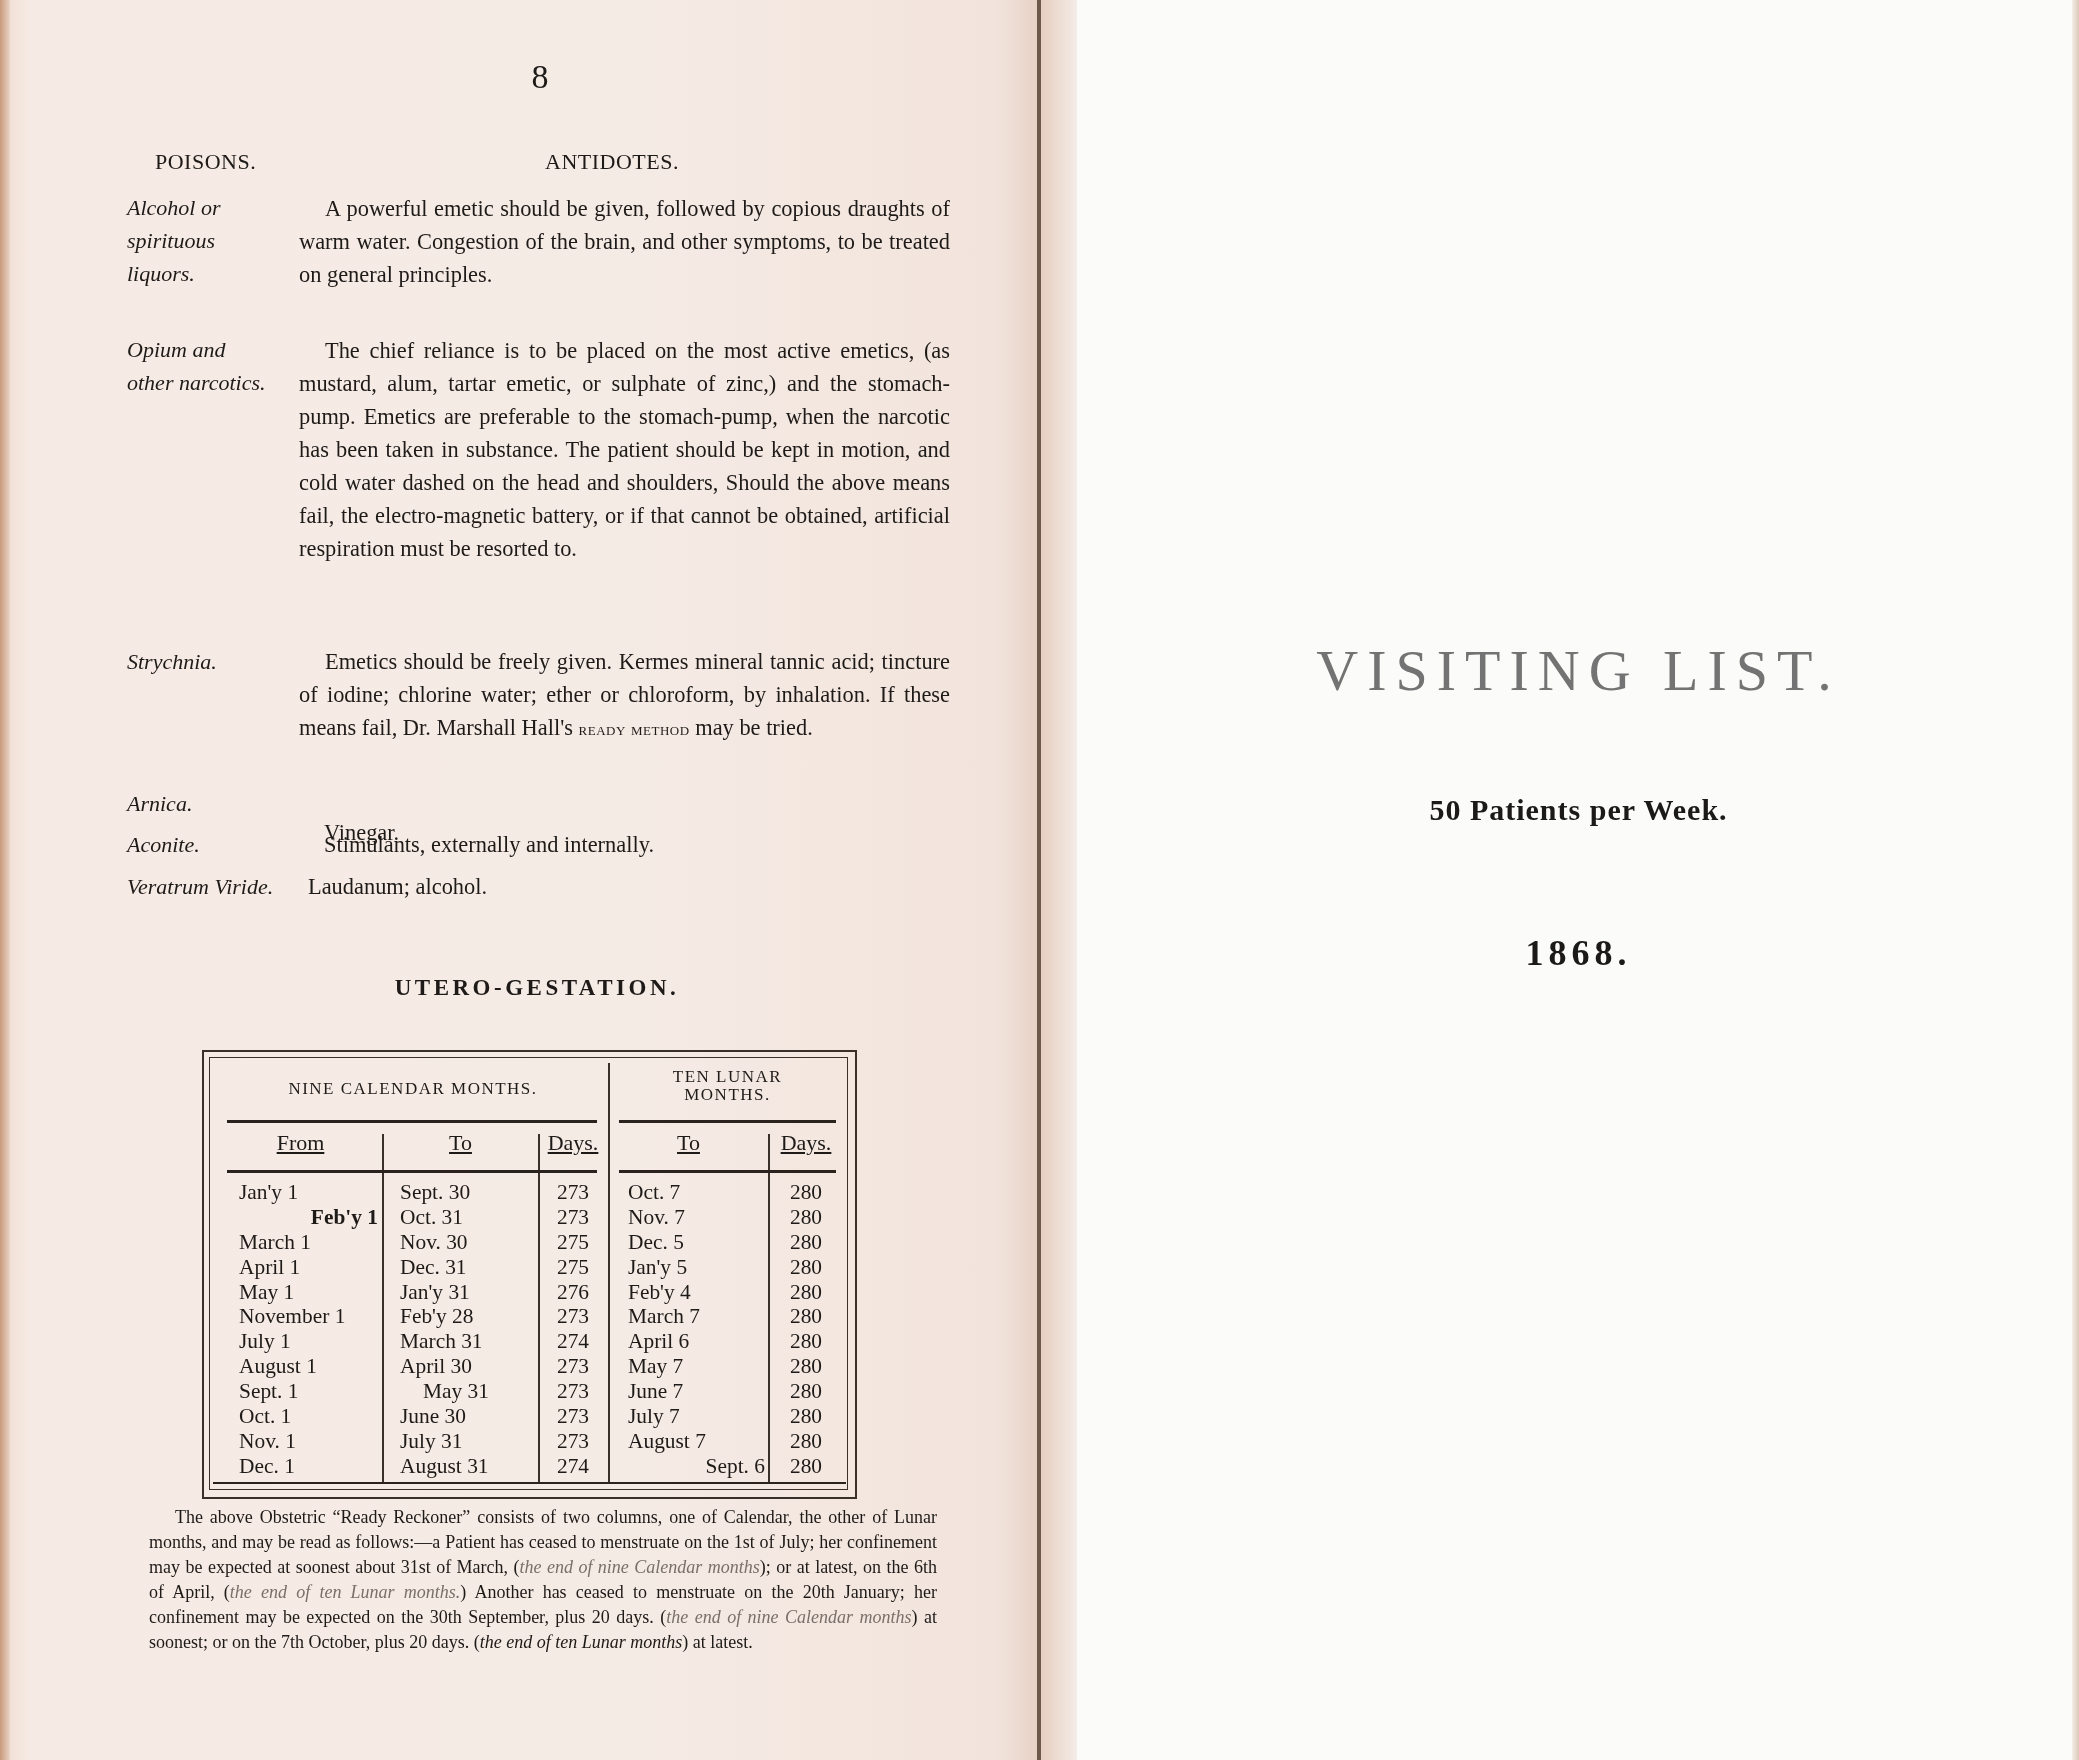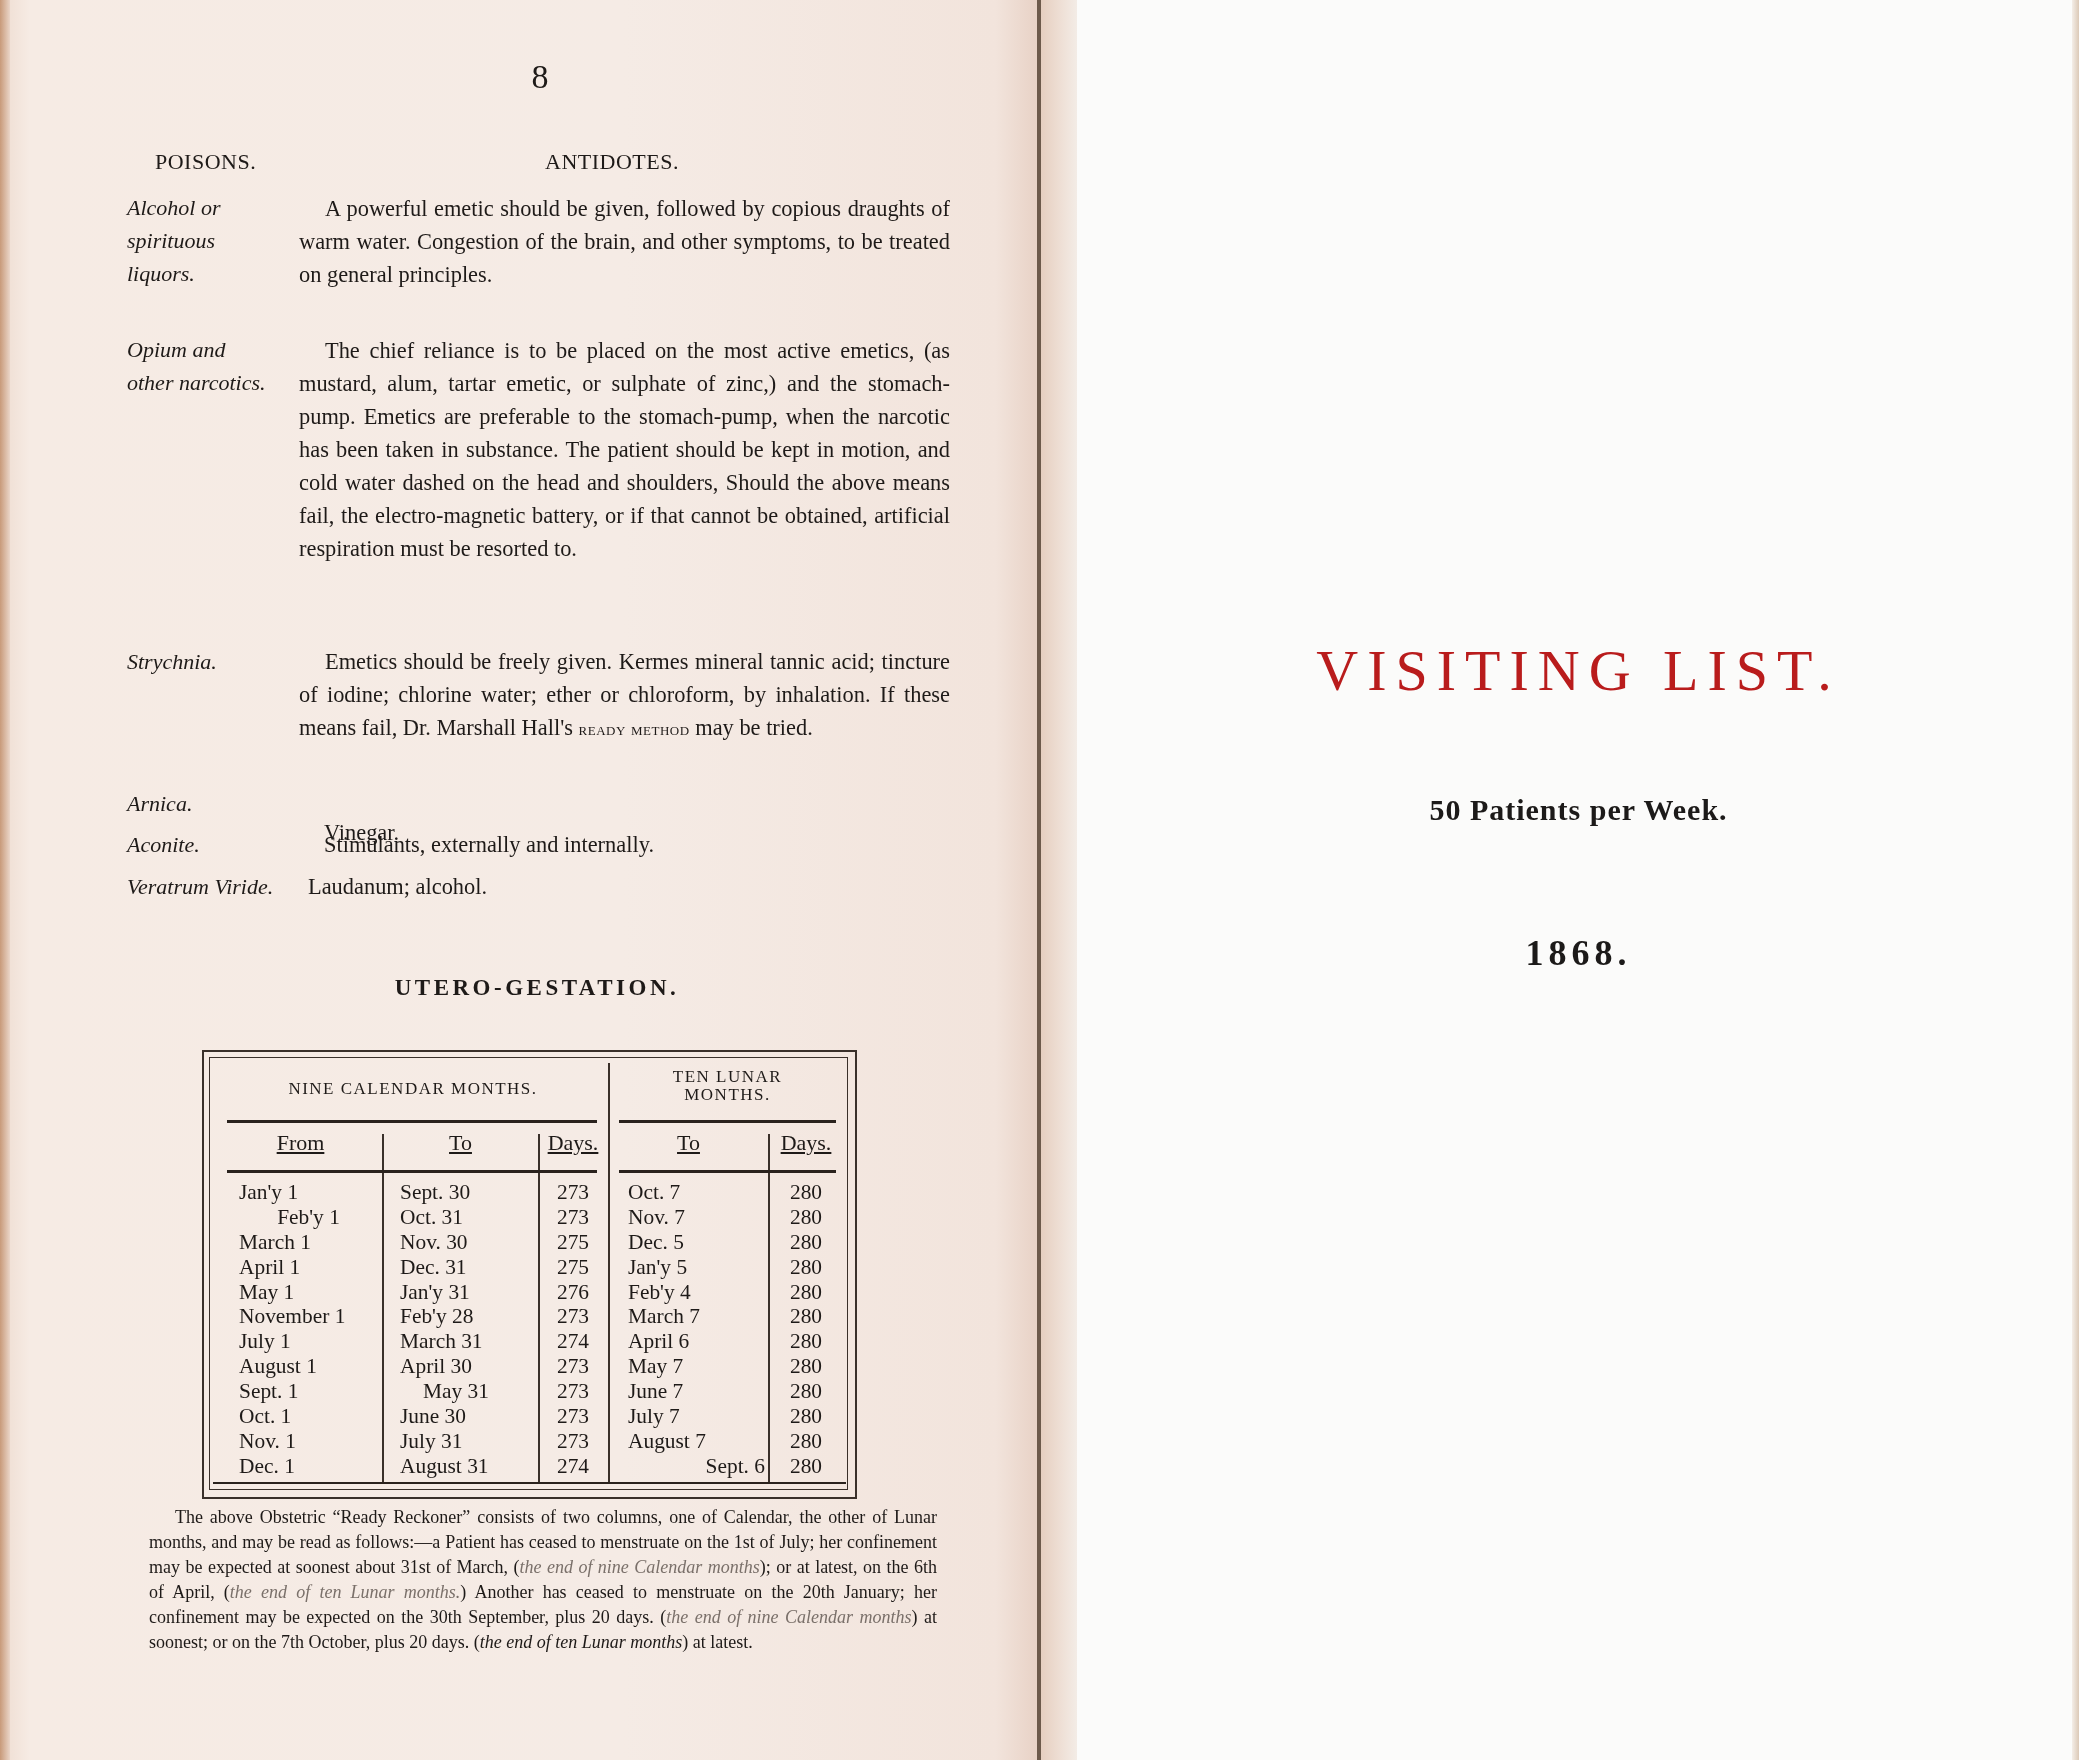--- a/index.html
+++ b/index.html
@@ -55,21 +55,21 @@
   }
   .vline { position:absolute; width:1.5px; background:#3a302a; }
   .hline { position:absolute; height:3px; background:#2a221d; }
   .grp { position:absolute; font-size:17px; letter-spacing:1.5px; text-align:center; line-height:18px; }
   .th { position:absolute; font-size:22px; text-align:center;text-decoration:underline; }
   .cell { position:absolute; font-size:21.4px; line-height:25px; }
 
   .reckoner { left:149px; width:788px; top:1505px; font-size:18px; line-height:25px; text-align:justify; }
   .reckoner .faded { color:#7a706a; }
 
-  .title-main { left:1077px; width:1003px; top:637px; text-align:center; font-size:58px; letter-spacing:9px; color:#b91c1c; }
+  .title-main { left:1077px; width:1003px; top:637px; text-align:center; font-size:58px; letter-spacing:9px; color:#737373; }
   .title-sub { left:1077px; width:1003px; top:793px; text-align:center; font-size:30px; font-weight:bold; letter-spacing:1px; color:#1c1a19; }
   .title-year { left:1077px; width:1003px; top:932px; text-align:center; font-size:36px; font-weight:bold; letter-spacing:5px; color:#1c1a19; }
 </style>
 </head>
 <body>
 
 <div class="page-left"></div>
 <div class="gutter"></div>
 <div class="stain"></div>
 <div class="page-right"></div>
@@ -138,21 +138,21 @@
 
 <div id="rows">
     <div>
       <div class="cell" style="left: 239px; top: 1180px; width: 139px; text-align: left;">Jan'y 1</div>
       <div class="cell" style="left: 400px; top: 1180px; width: 135px; text-align: left;">Sept. 30</div>
       <div class="cell" style="left: 540px; top: 1180px; width: 66px; text-align: center;">273</div>
       <div class="cell" style="left: 628px; top: 1180px; width: 137px; text-align: left;">Oct. 7</div>
       <div class="cell" style="left: 770px; top: 1180px; width: 72px; text-align: center;">280</div>
     </div>
     <div>
-      <div class="cell" style="left: 239px; top: 1205px; width: 139px; text-align: center;">Feb'y 1</div>
+      <div class="cell" style="left: 239px; top: 1205px; width: 139px; text-align: right; font-weight: bold;">Feb'y 1</div>
       <div class="cell" style="left: 400px; top: 1205px; width: 135px; text-align: left;">Oct. 31</div>
       <div class="cell" style="left: 540px; top: 1205px; width: 66px; text-align: center;">273</div>
       <div class="cell" style="left: 628px; top: 1205px; width: 137px; text-align: left;">Nov. 7</div>
       <div class="cell" style="left: 770px; top: 1205px; width: 72px; text-align: center;">280</div>
     </div>
     <div>
       <div class="cell" style="left: 239px; top: 1230px; width: 139px; text-align: left;">March 1</div>
       <div class="cell" style="left: 400px; top: 1230px; width: 135px; text-align: left;">Nov. 30</div>
       <div class="cell" style="left: 540px; top: 1230px; width: 66px; text-align: center;">275</div>
       <div class="cell" style="left: 628px; top: 1230px; width: 137px; text-align: left;">Dec. 5</div>

